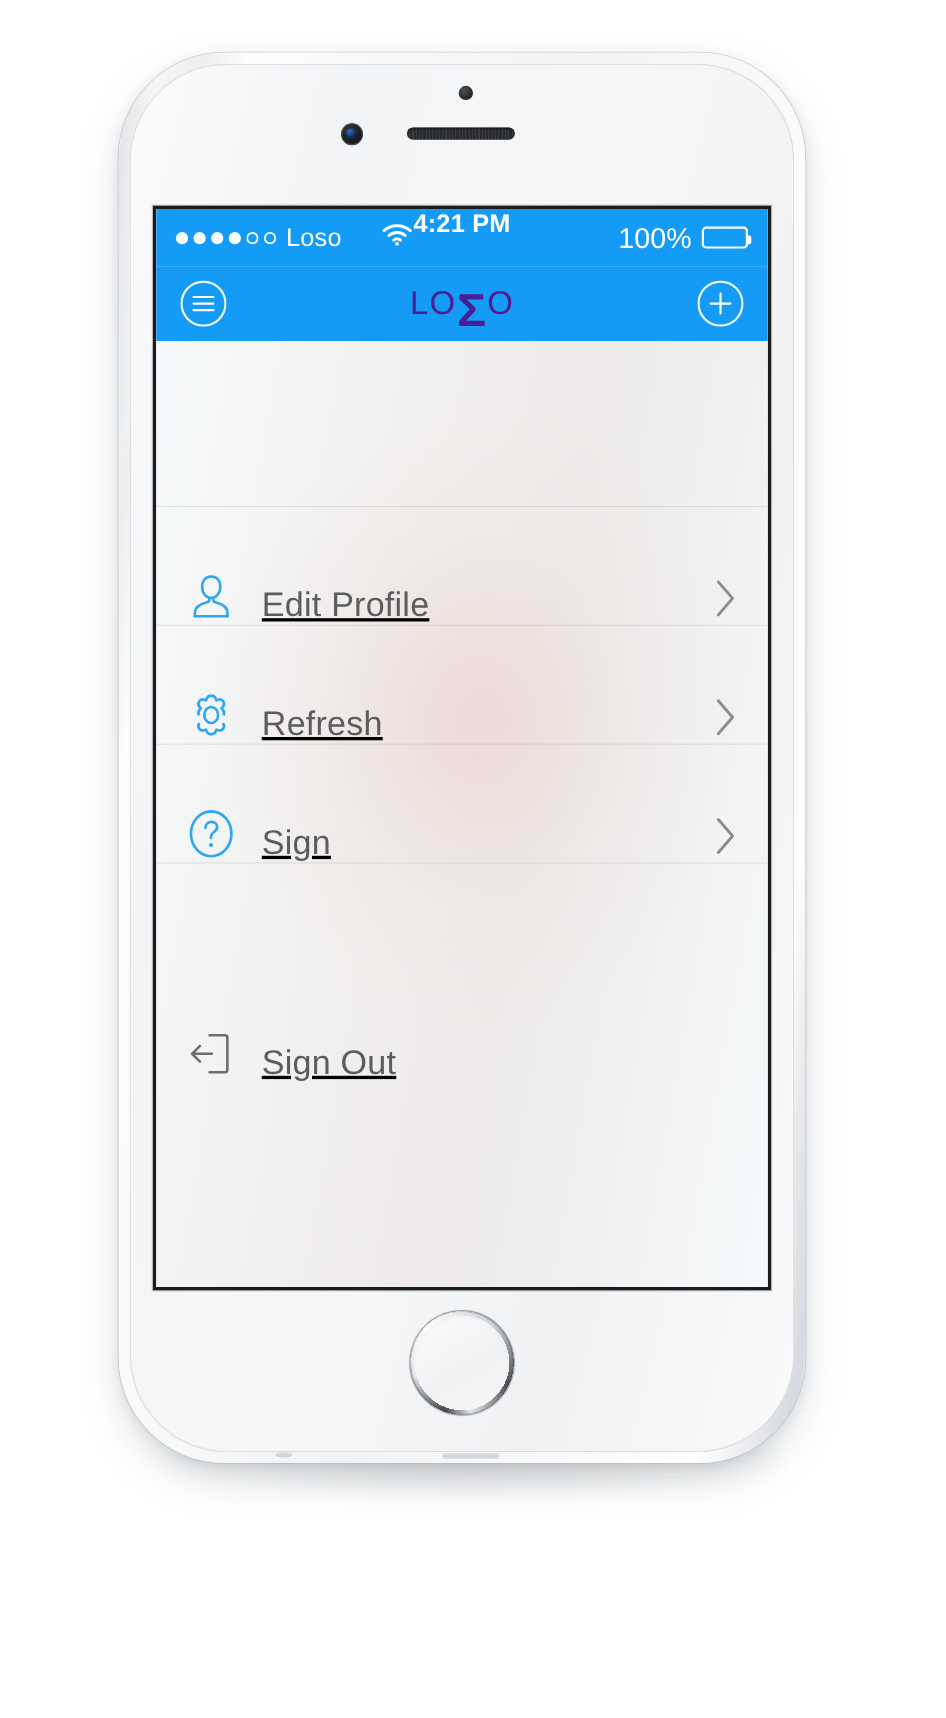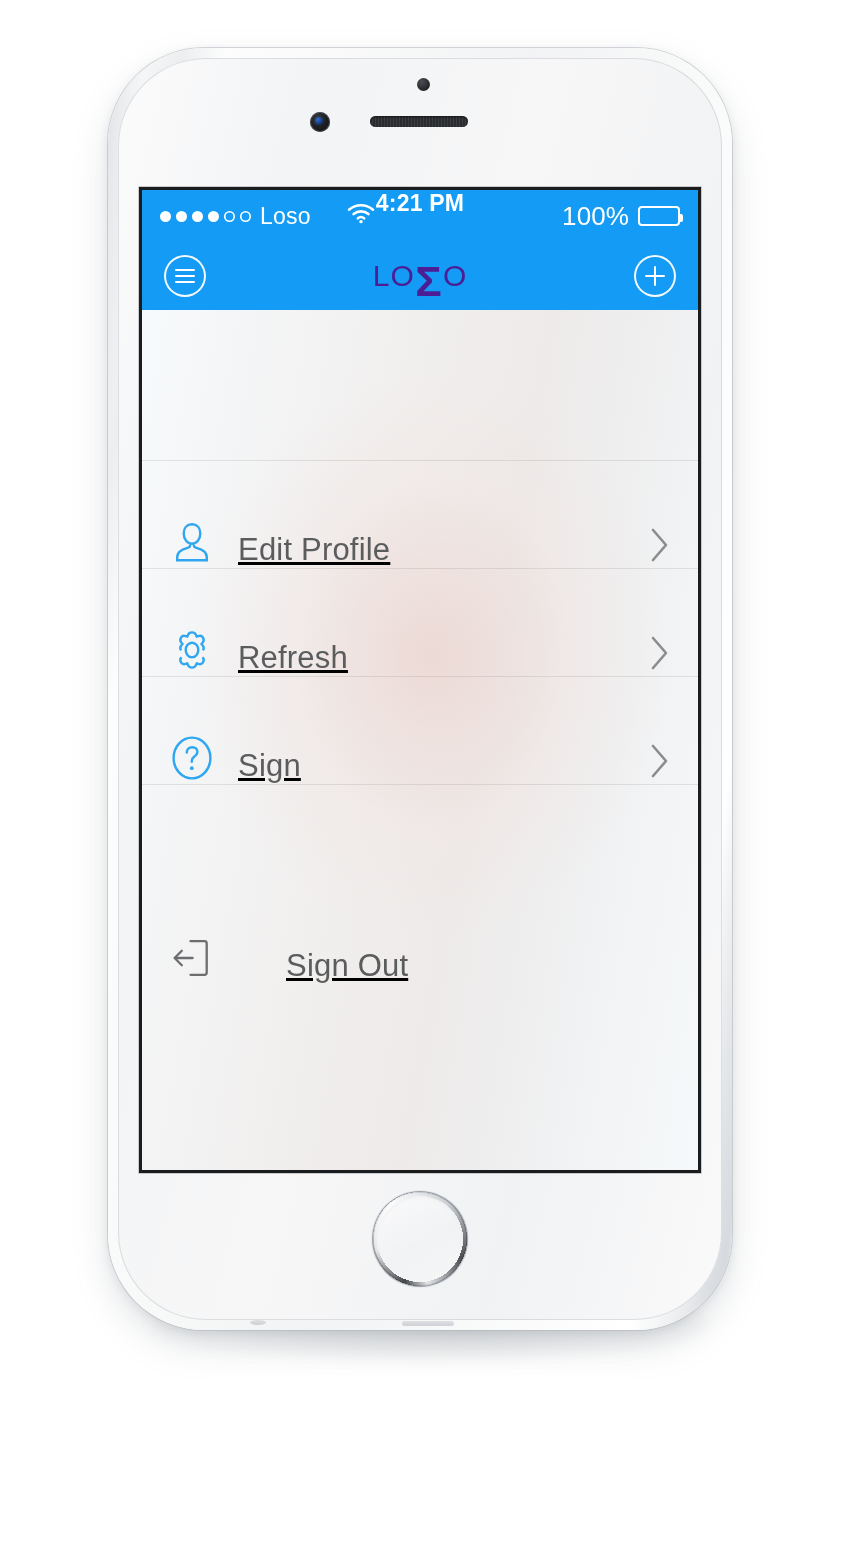--- a/index.html
+++ b/index.html
@@ -271,21 +271,21 @@
     font-family: "Liberation Sans", sans-serif;
   }
   .row-chevron { margin-left: auto; }
 
   .spacer-gap { height: 92px; position:relative; }
   .spacer-gap::before {
     content:""; position:absolute; left:0; right:0; top:0; height:1px;
     background: rgba(0,0,0,0.085);
   }
 
-  .signout-row { height: 108px; gap: 48px; }
+  .signout-row { height: 108px; }
   .signout-row .row-label { color:#5b5c5e; }
 </style>
 </head>
 <body>
 
 <div id="stage">
 
   <div class="phone-shadow"></div>
 
   <div class="phone">

